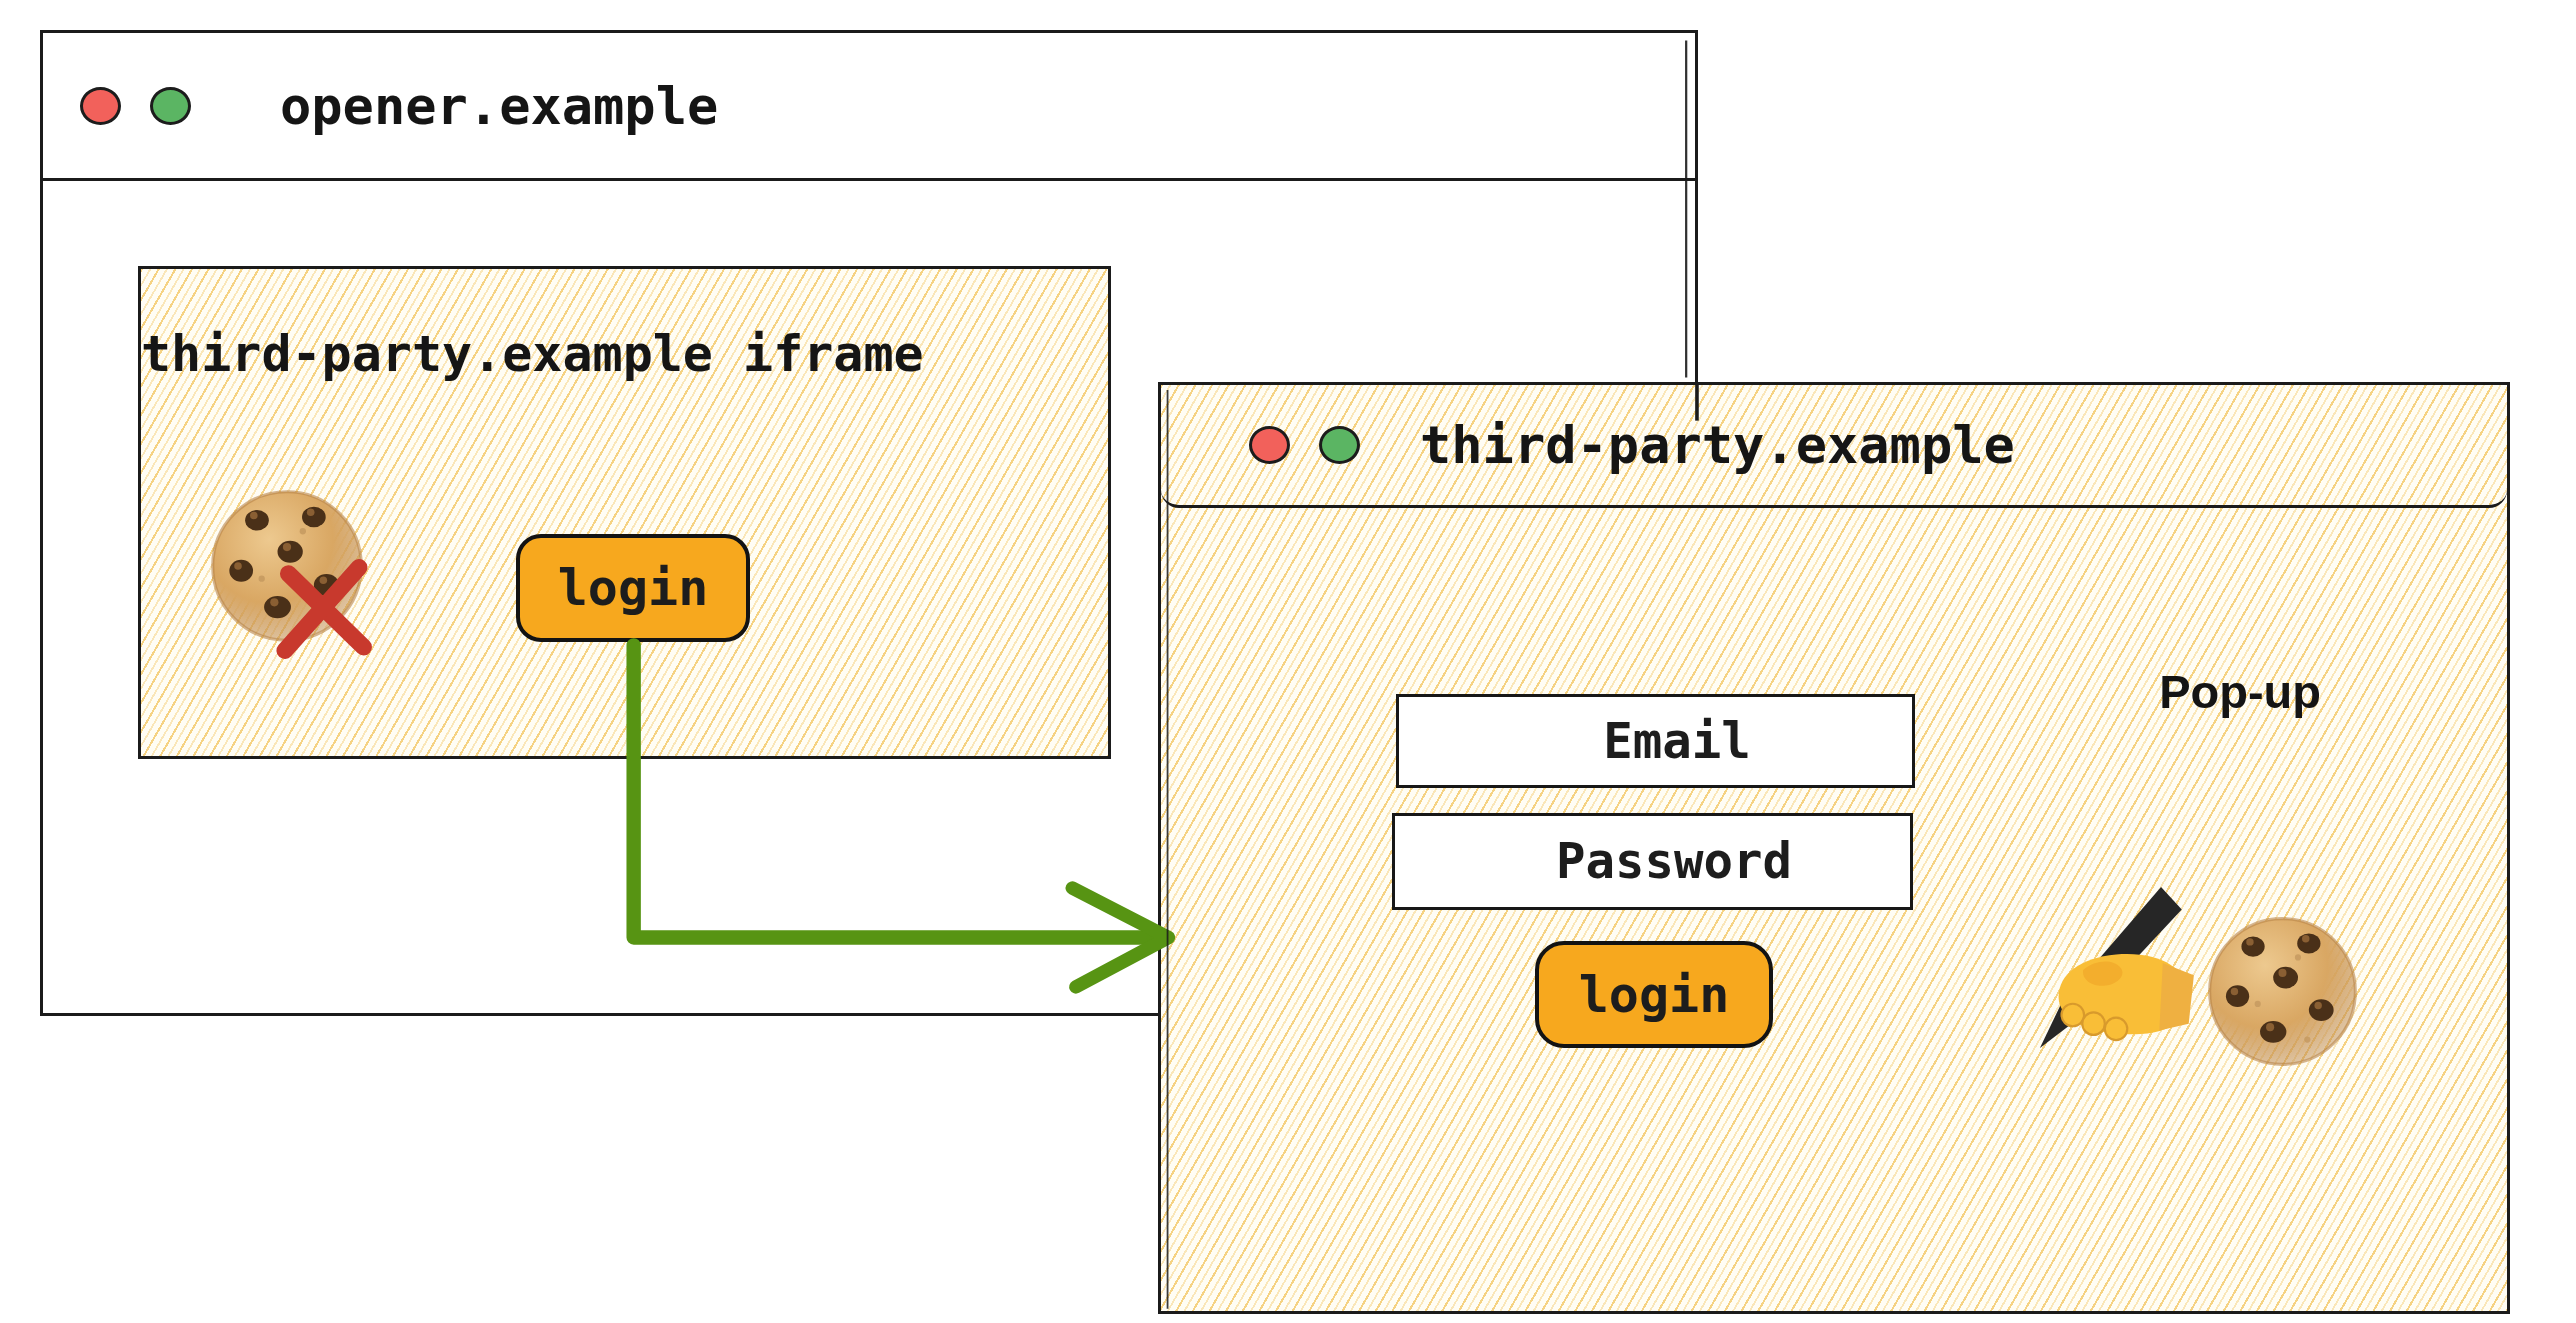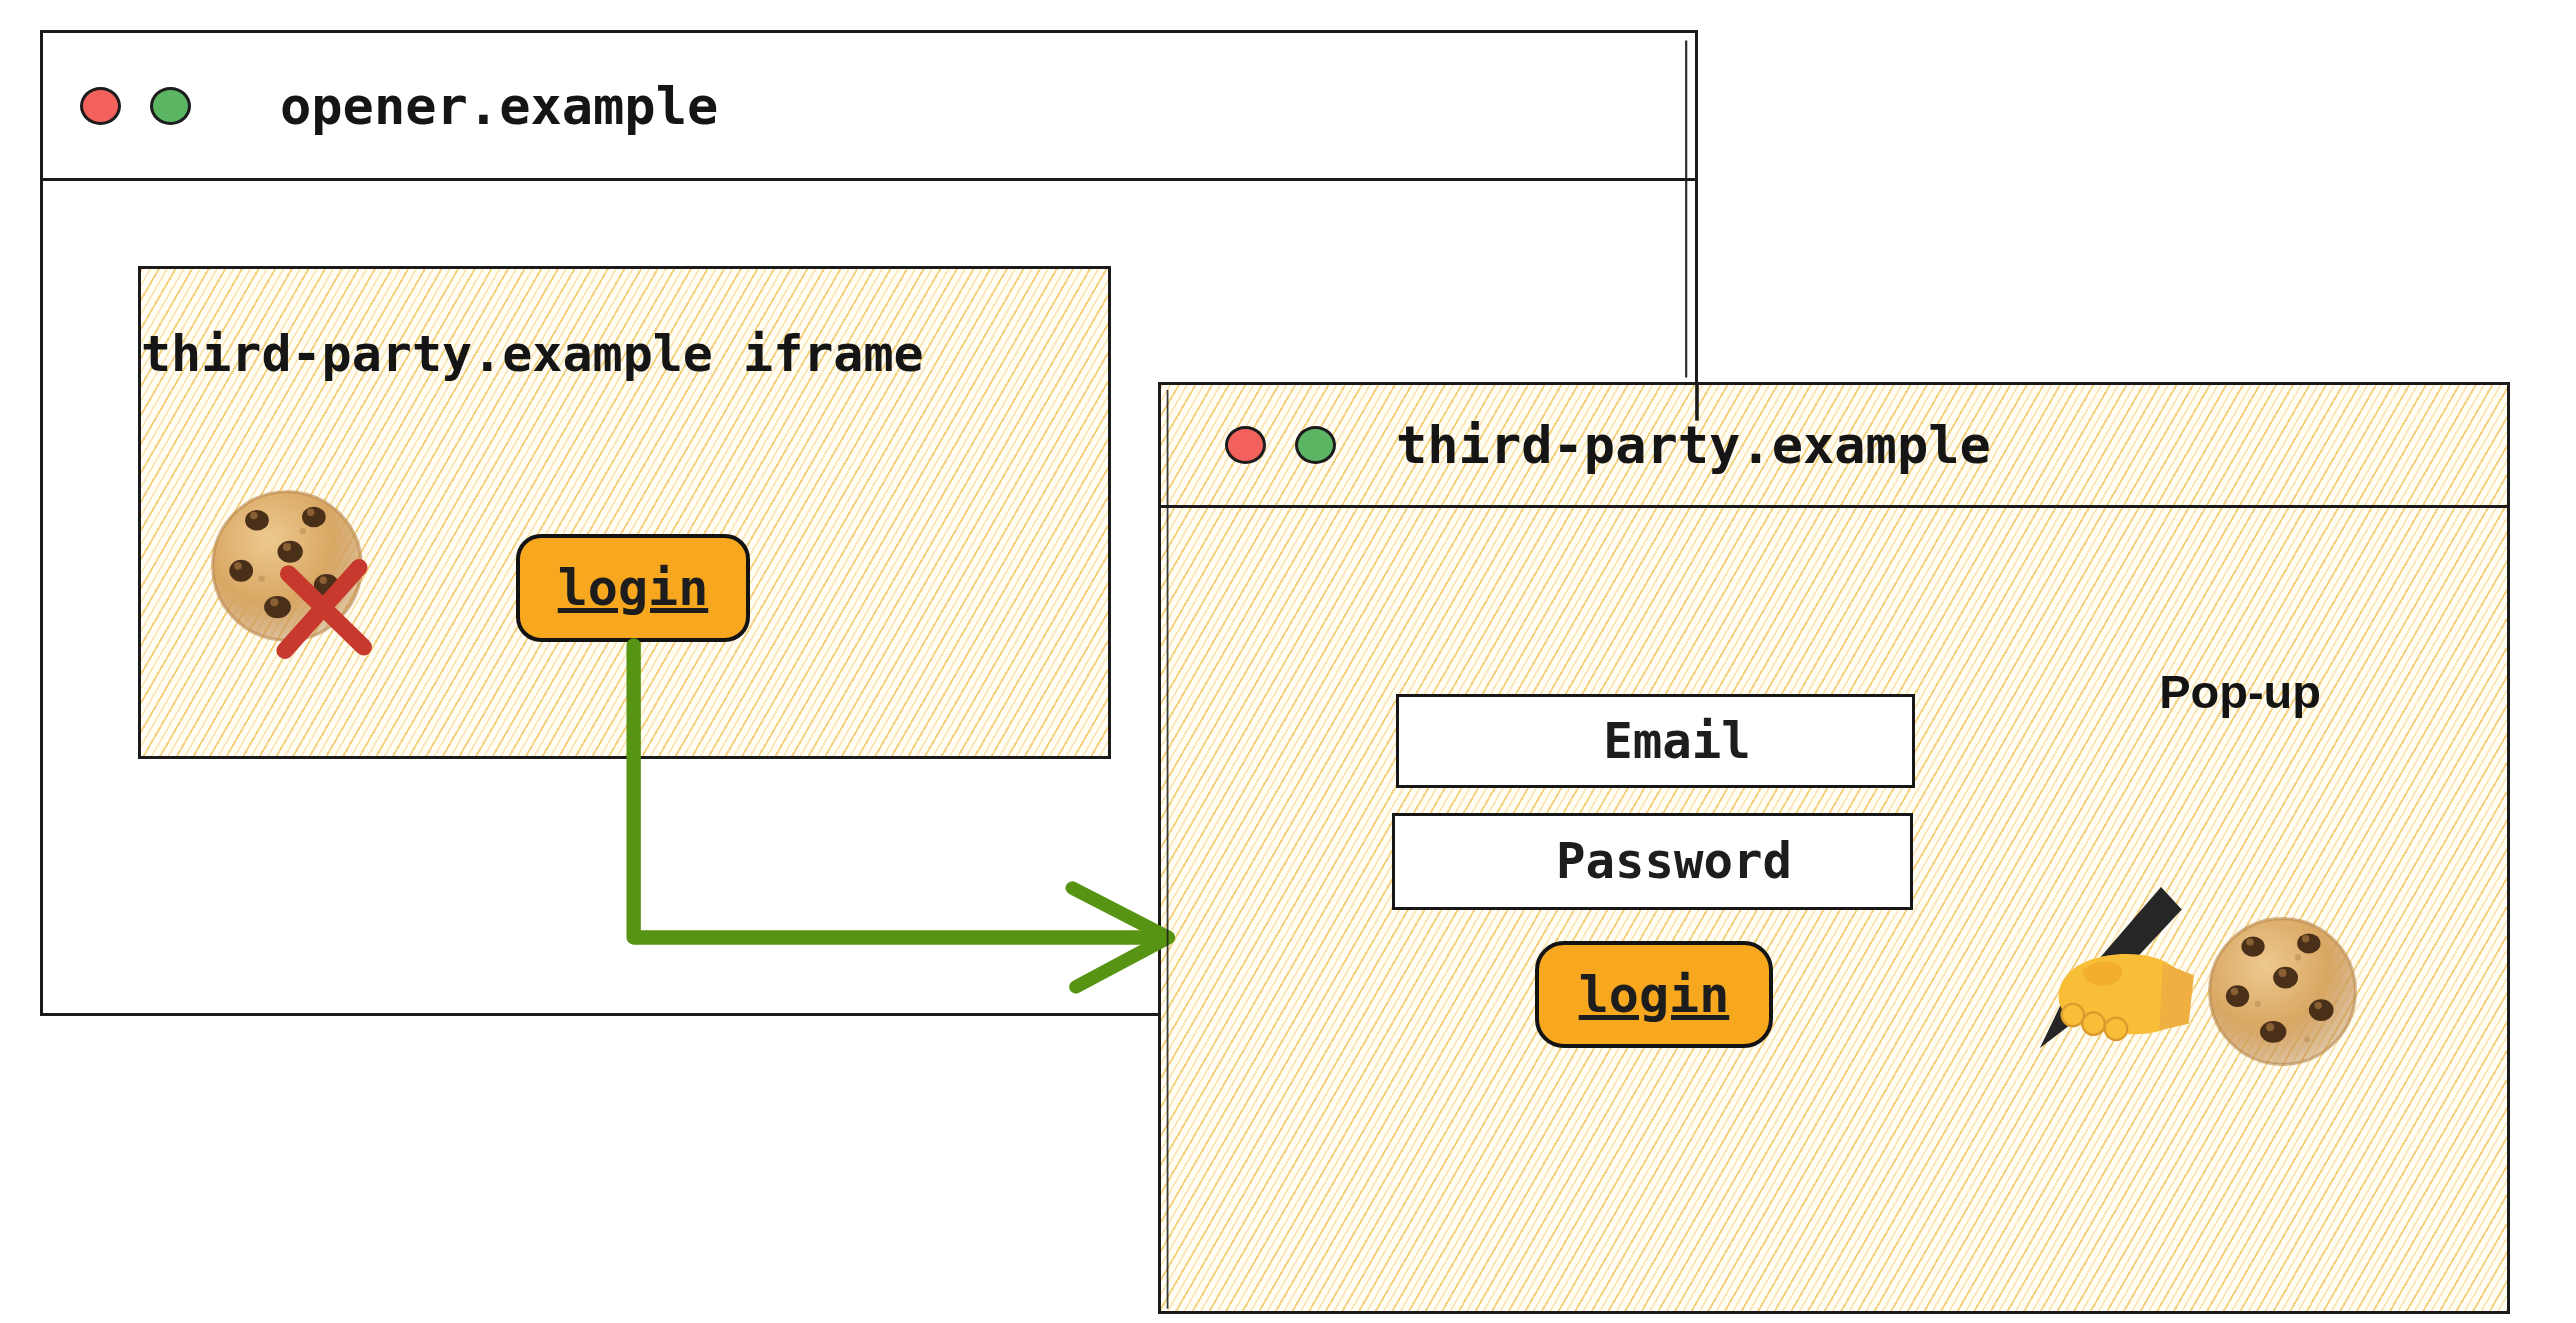--- a/index.html
+++ b/index.html
@@ -9,38 +9,38 @@
   .window{position:absolute;background:#ffffff;border:3.6px solid #1b1b1b;box-sizing:border-box;}
   .hatch{background-color:#FFFDF4;
          background-image:repeating-linear-gradient(120deg,
             rgba(244,203,111,0.85) 0px, rgba(244,203,111,0.85) 2px,
             transparent 2px, transparent 7.2px,
             rgba(244,203,111,0.45) 7.2px, rgba(244,203,111,0.45) 9px,
             transparent 9px, transparent 14.4px);}
 
   .titlebar{display:flex;align-items:center;border-bottom:3.6px solid #1b1b1b;box-sizing:border-box;}
   #opener-titlebar{height:148px;padding-left:37px;}
-  #popup-titlebar{height:123px;padding-left:64px;}
+  #popup-titlebar{height:123px;padding-left:88px;border-radius:18px;}
 
   .dot{width:41px;height:38px;border:3.6px solid #1c1c1c;border-radius:50%;box-sizing:border-box;flex:0 0 auto;}
   .dot.red{background:#F2615B;}
   .dot.green{background:#5BB563;margin-left:29px;}
 
   .win-title{font-weight:700;font-size:52px;letter-spacing:0px;white-space:nowrap;}
   #opener-title{margin-left:89px;}
   #popup-title{margin-left:60px;}
 
   #iframe-box{position:absolute;left:95px;top:233px;width:973px;height:493px;
               border:3.6px solid #1b1b1b;box-sizing:border-box;}
   #iframe-title{margin-top:56px;text-align:left;font-weight:700;font-size:50px;}
 
   .login-btn{position:absolute;background:#F7A81E;border:4.5px solid #131313;box-sizing:border-box;
              font-family:"DejaVu Sans Mono","Liberation Mono",monospace;
              font-weight:700;font-size:50px;color:#1d1d1d;display:flex;align-items:center;justify-content:center;
-             cursor:pointer;padding:0;text-decoration:underline;}
+             cursor:pointer;padding:0;}
   #iframe-login{left:375px;top:265px;width:234px;height:108px;border-radius:25px;}
   #popup-login{left:374px;top:556px;width:238px;height:107px;border-radius:29px;}
 
   .field{position:absolute;background:#ffffff;border:3.6px solid #171717;box-sizing:border-box;
          display:flex;align-items:center;justify-content:center;
          font-weight:700;font-size:49px;color:#1d1d1d;padding-left:43px;}
   #email-field{left:235px;top:309px;width:519px;height:94px;}
   #password-field{left:231px;top:428px;width:521px;height:97px;}
 
   #popup-label{position:absolute;left:935px;top:279px;width:225px;text-align:right;

